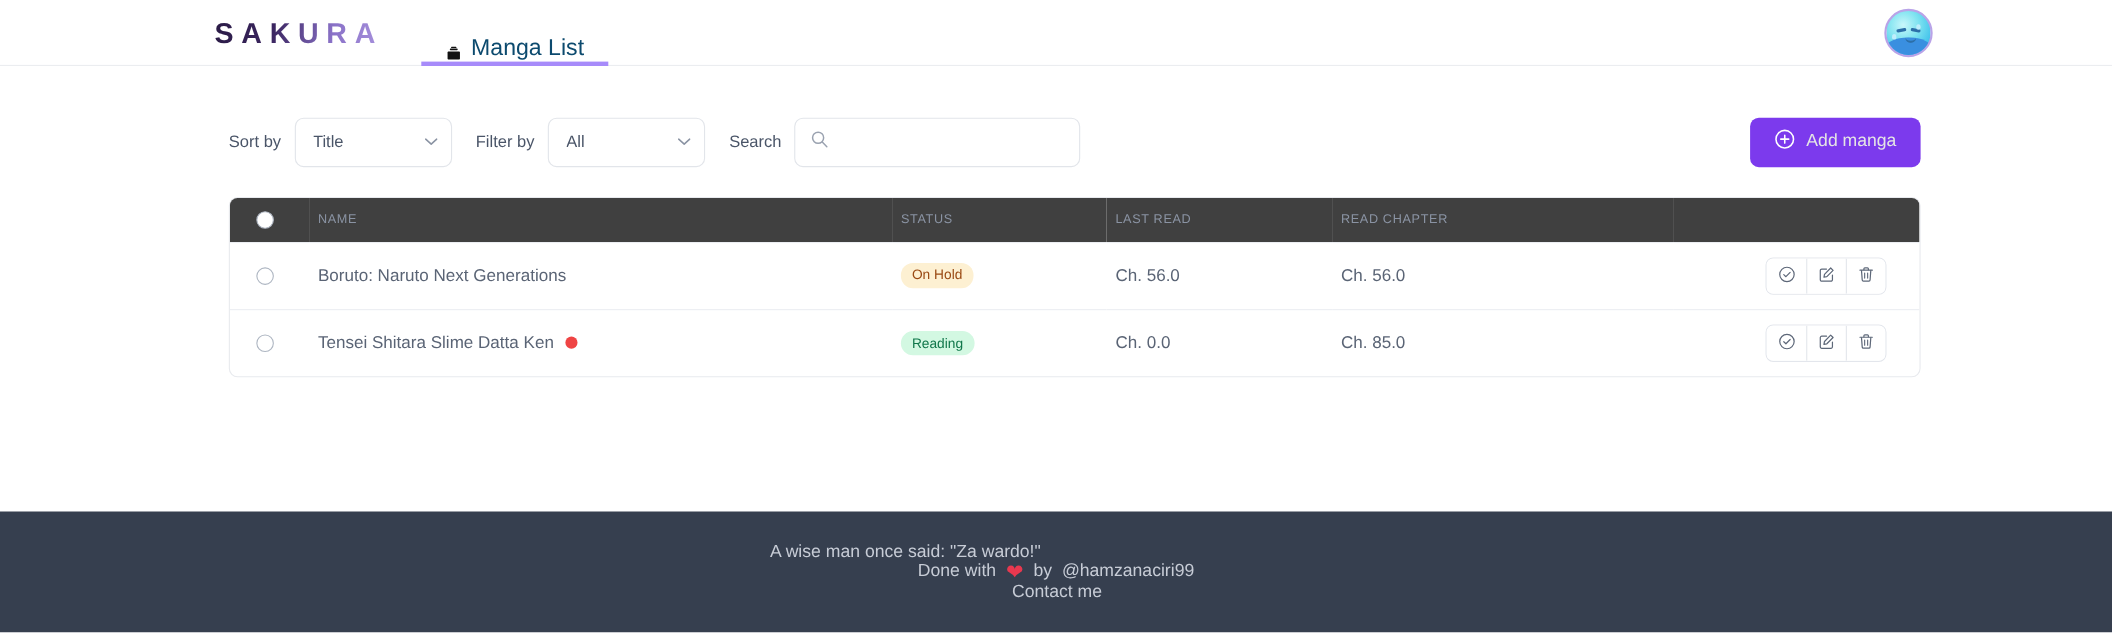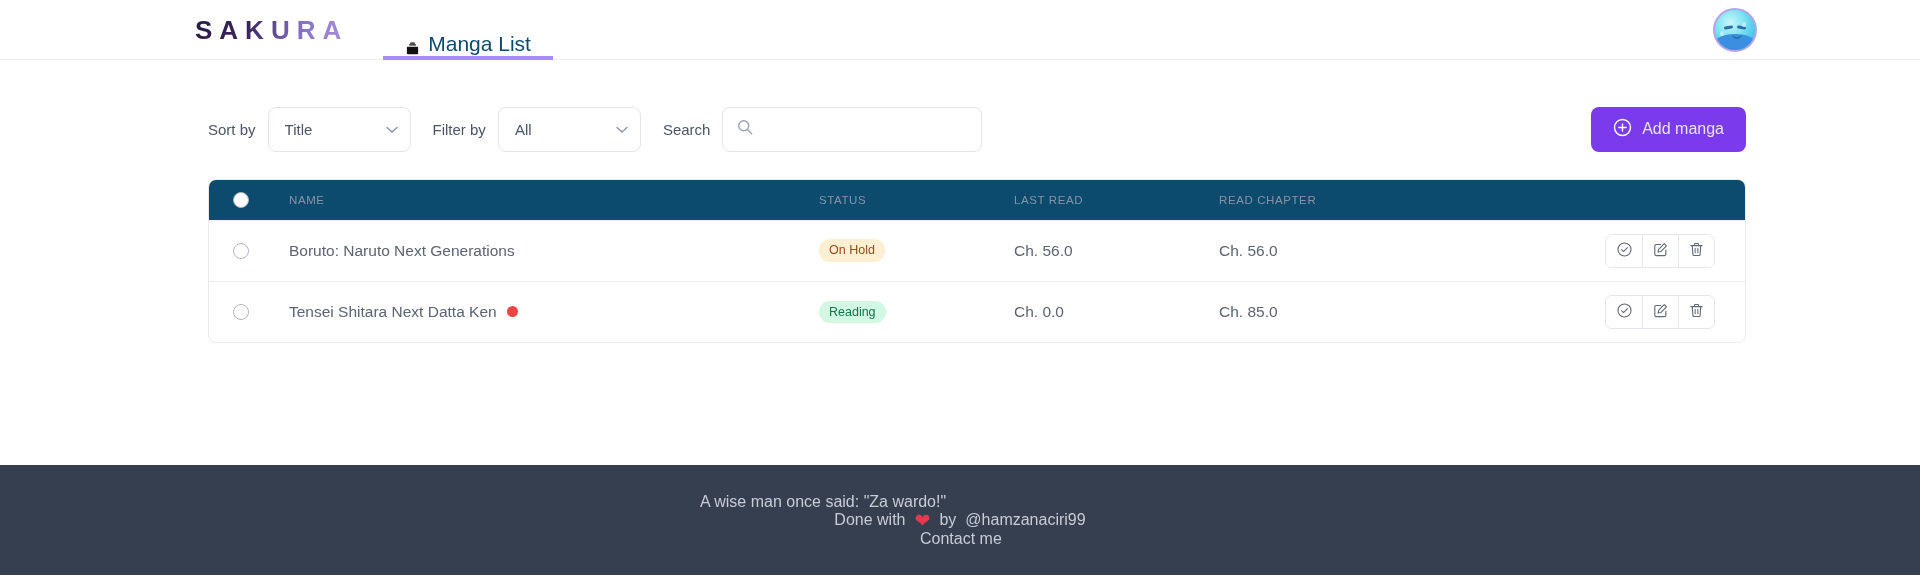--- a/index.html
+++ b/index.html
@@ -205,21 +205,21 @@
     border: 1px solid #e8eaee;
     border-radius: 8px;
     background: #ffffff;
     overflow: hidden;
   }
   table.manga-table {
     width: 100%;
     border-collapse: collapse;
     table-layout: fixed;
   }
-  table.manga-table thead tr { background: #0c4a6e; height: 40px; }
+  table.manga-table thead tr { background: #404040; height: 40px; }
   table.manga-table thead th {
     text-align: left;
     font-size: 11.5px;
     font-weight: 400;
     letter-spacing: 0.6px;
     color: #8a93a3;
     padding: 0 8px;
     border-bottom: 1px solid #eceef2;
   }
   table.manga-table tbody tr { height: 61px; }
@@ -462,21 +462,21 @@
               </div>
             </td>
           </tr>
 
           <tr>
             <td class="col-check">
               <input type="checkbox" class="cb" style="">
             </td>
             <td class="col-name">
               <span class="name-cell">
-                <span>Tensei Shitara Next Datta Ken</span>
+                <span>Tensei Shitara Slime Datta Ken</span>
                 <span class="dot"></span>
               </span>
             </td>
             <td class="col-status">
               <span class="badge reading">Reading</span>
             </td>
             <td class="col-read">Ch. 0.0</td>
             <td class="col-chap">Ch. 85.0</td>
             <td class="col-act">
               <div class="actions">

